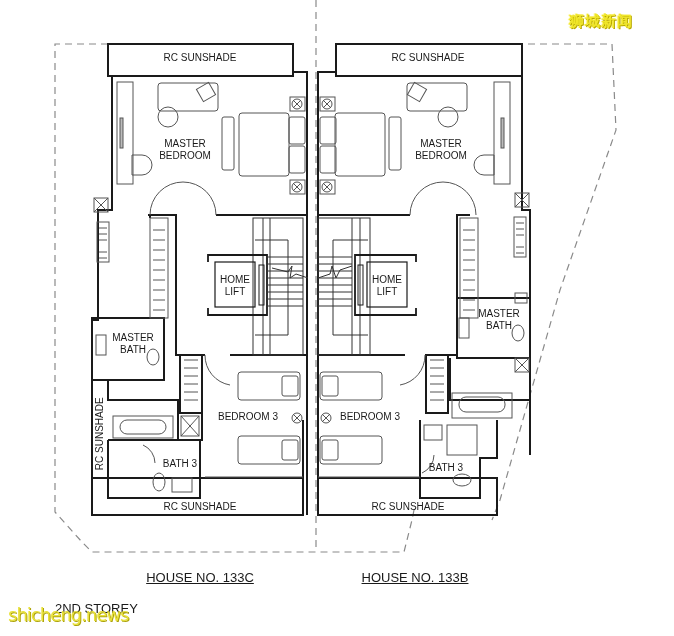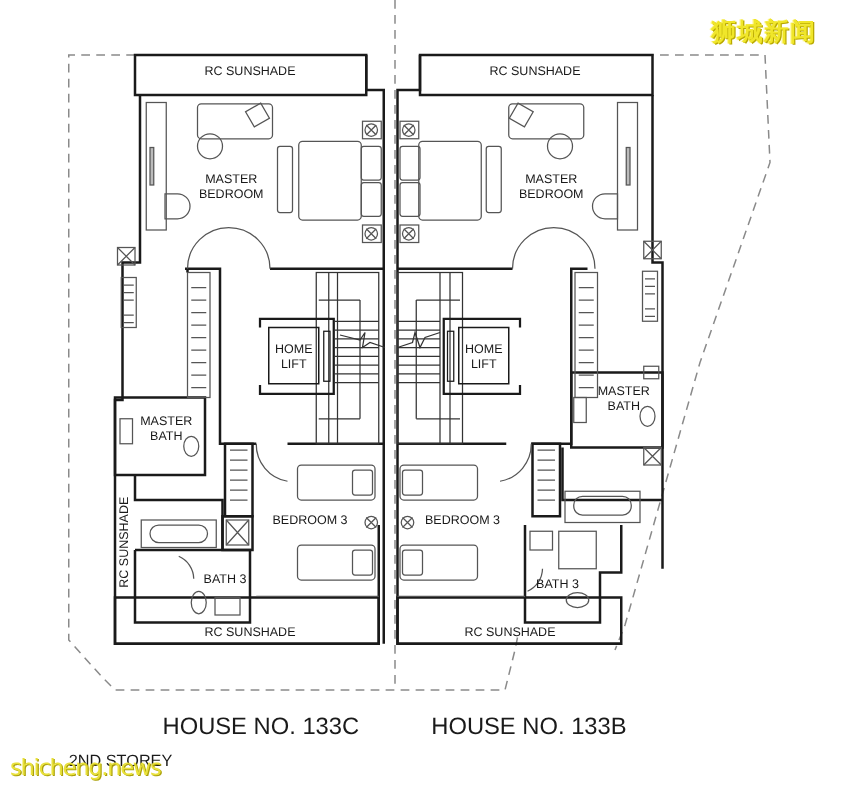--- a/index.html
+++ b/index.html
@@ -1,22 +1,22 @@
 <!DOCTYPE html>
 <html><head>
 <meta charset="utf-8">
 <style>
   html, body { margin:0; padding:0; background:#ffffff; }
   body { width:674px; height:636px; position:relative; overflow:hidden; font-family:"Liberation Sans", "DejaVu Sans", sans-serif; }
   #plan { position:absolute; left:0; top:0; width:674px; height:636px; }
   .lbl { position:absolute; font-family:"Liberation Sans", "DejaVu Sans", sans-serif; color:#1a1a1a; text-align:center; line-height:1.15; white-space:nowrap; }
   .room { font-size:10px; }
-  .title { font-size:19px; letter-spacing:0; }
+  .title { font-size:13px; letter-spacing:0;text-decoration:underline; }
   .vert { transform:rotate(-90deg); transform-origin:center center; }
-  .wm-cn { position:absolute; left:569px; top:12px; font-family:Liberation Sans, sans-serif; font-size:20px; font-weight:bold; color:#f0e62a; text-shadow:1px 1px 0 #b8a800, -1px 0 0 #fff8a0; letter-spacing:1px;text-align:center; }
+  .wm-cn { position:absolute; left:569px; top:12px; font-family:Liberation Sans, sans-serif; font-size:15px; font-weight:bold; color:#f0e62a; text-shadow:1px 1px 0 #b8a800, -1px 0 0 #fff8a0; letter-spacing:1px;text-align:center; }
   .wm-en { position:absolute; left:8px; top:604px; font-family:"DejaVu Sans", sans-serif; font-size:18px; color:#e8e030; text-shadow:1px 1px 0 #a89e00; letter-spacing:-1px; opacity:0.95; }
   .storey { position:absolute; left:55px; top:601px; font-size:13px; color:#1a1a1a; font-family:"Liberation Sans", sans-serif; }
 </style>
 </head>
 <body>
 
 <svg id="plan" viewBox="0 0 674 636" xmlns="http://www.w3.org/2000/svg">
 
   <g fill="none" stroke="#8a8a8a" stroke-width="1.2" stroke-dasharray="7,5">
     <polyline points="108,44 55,44 55,512 82,542 92,552 404,552 412,520 414,510"></polyline>

